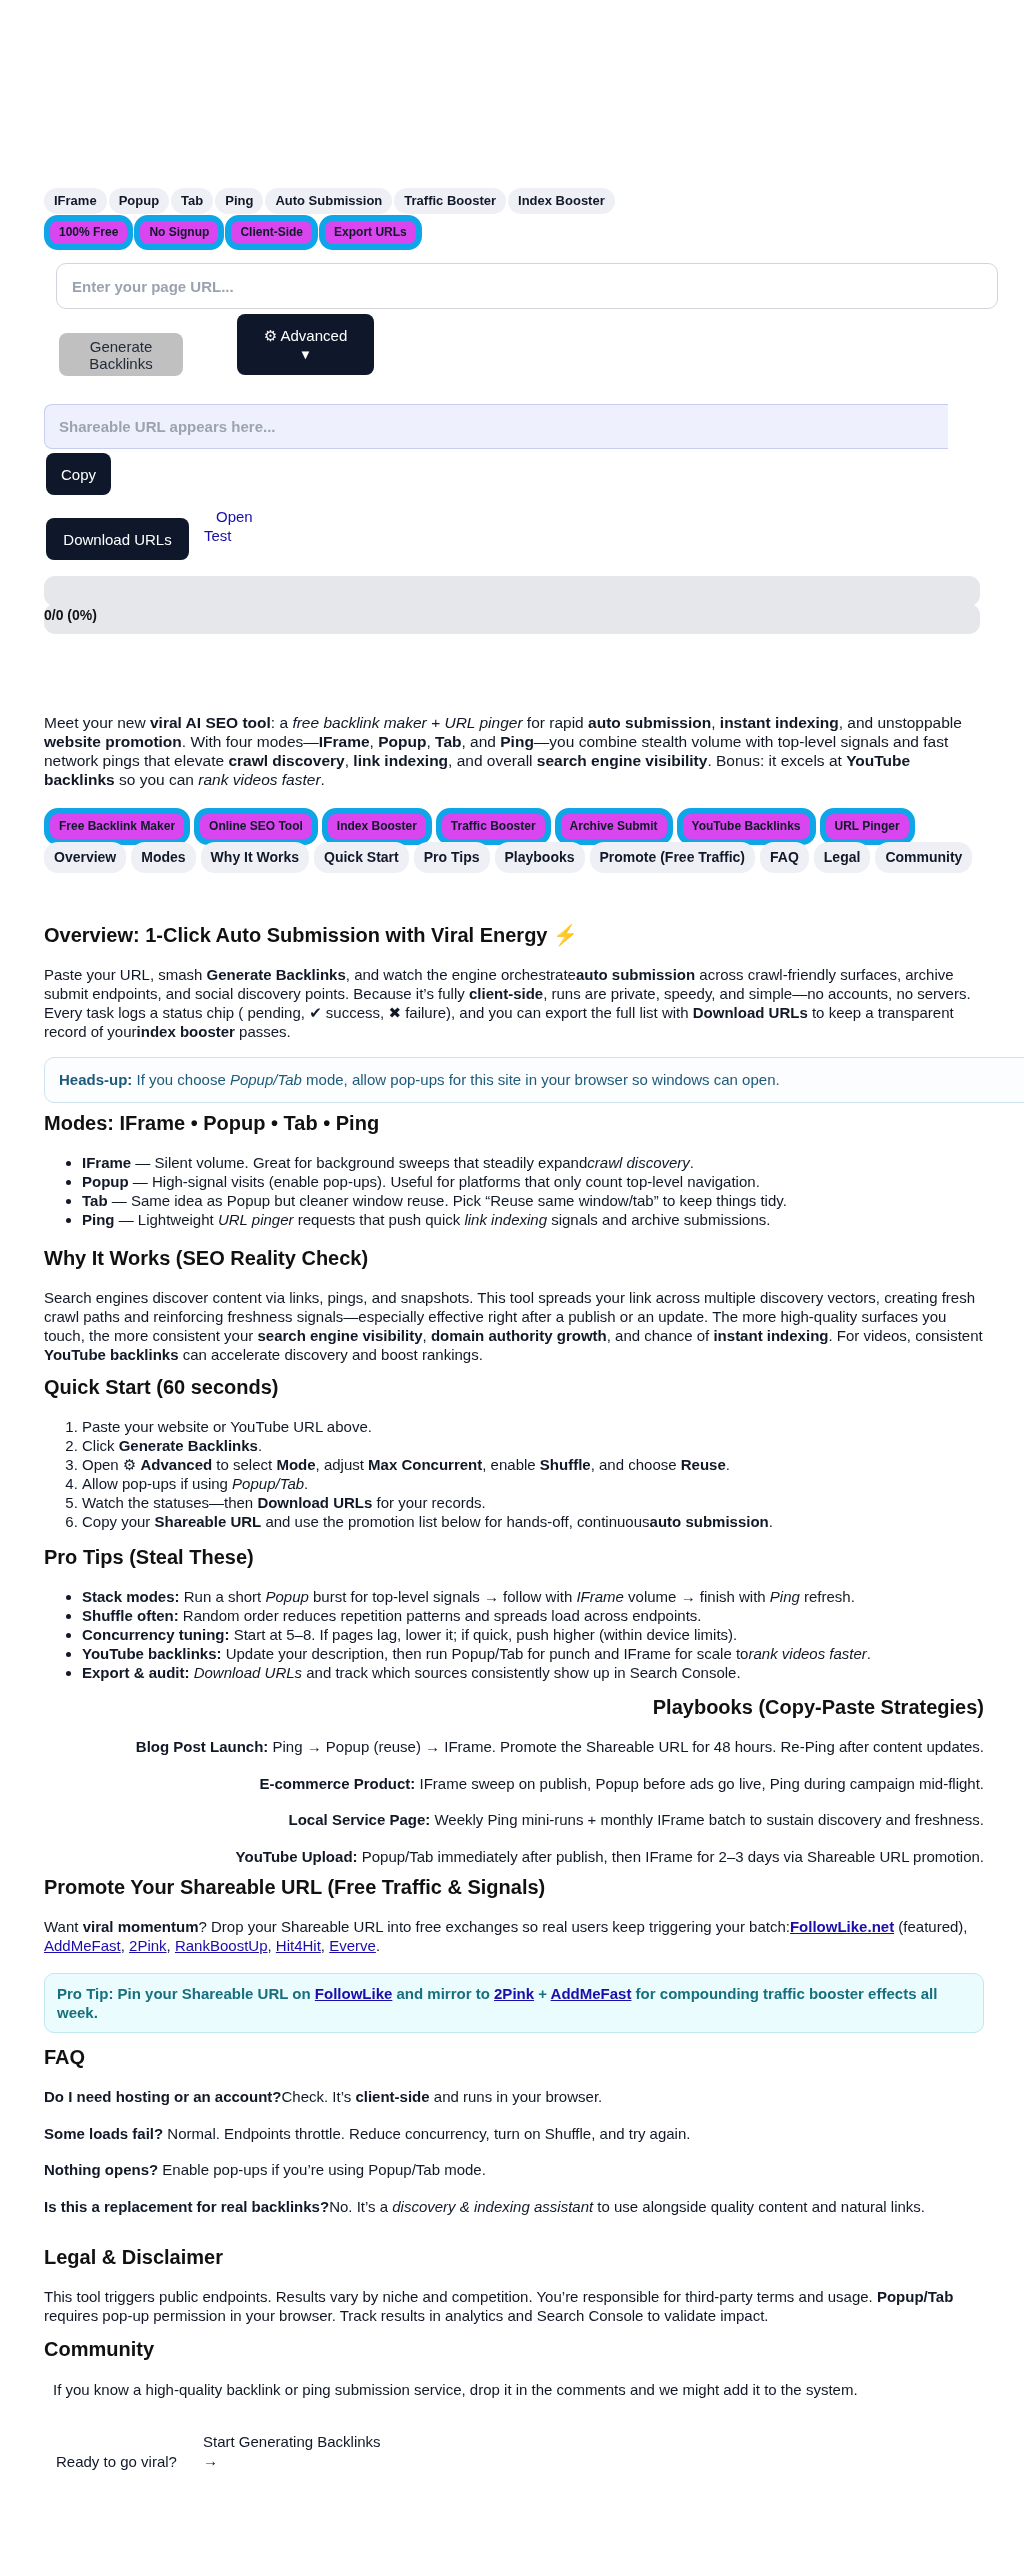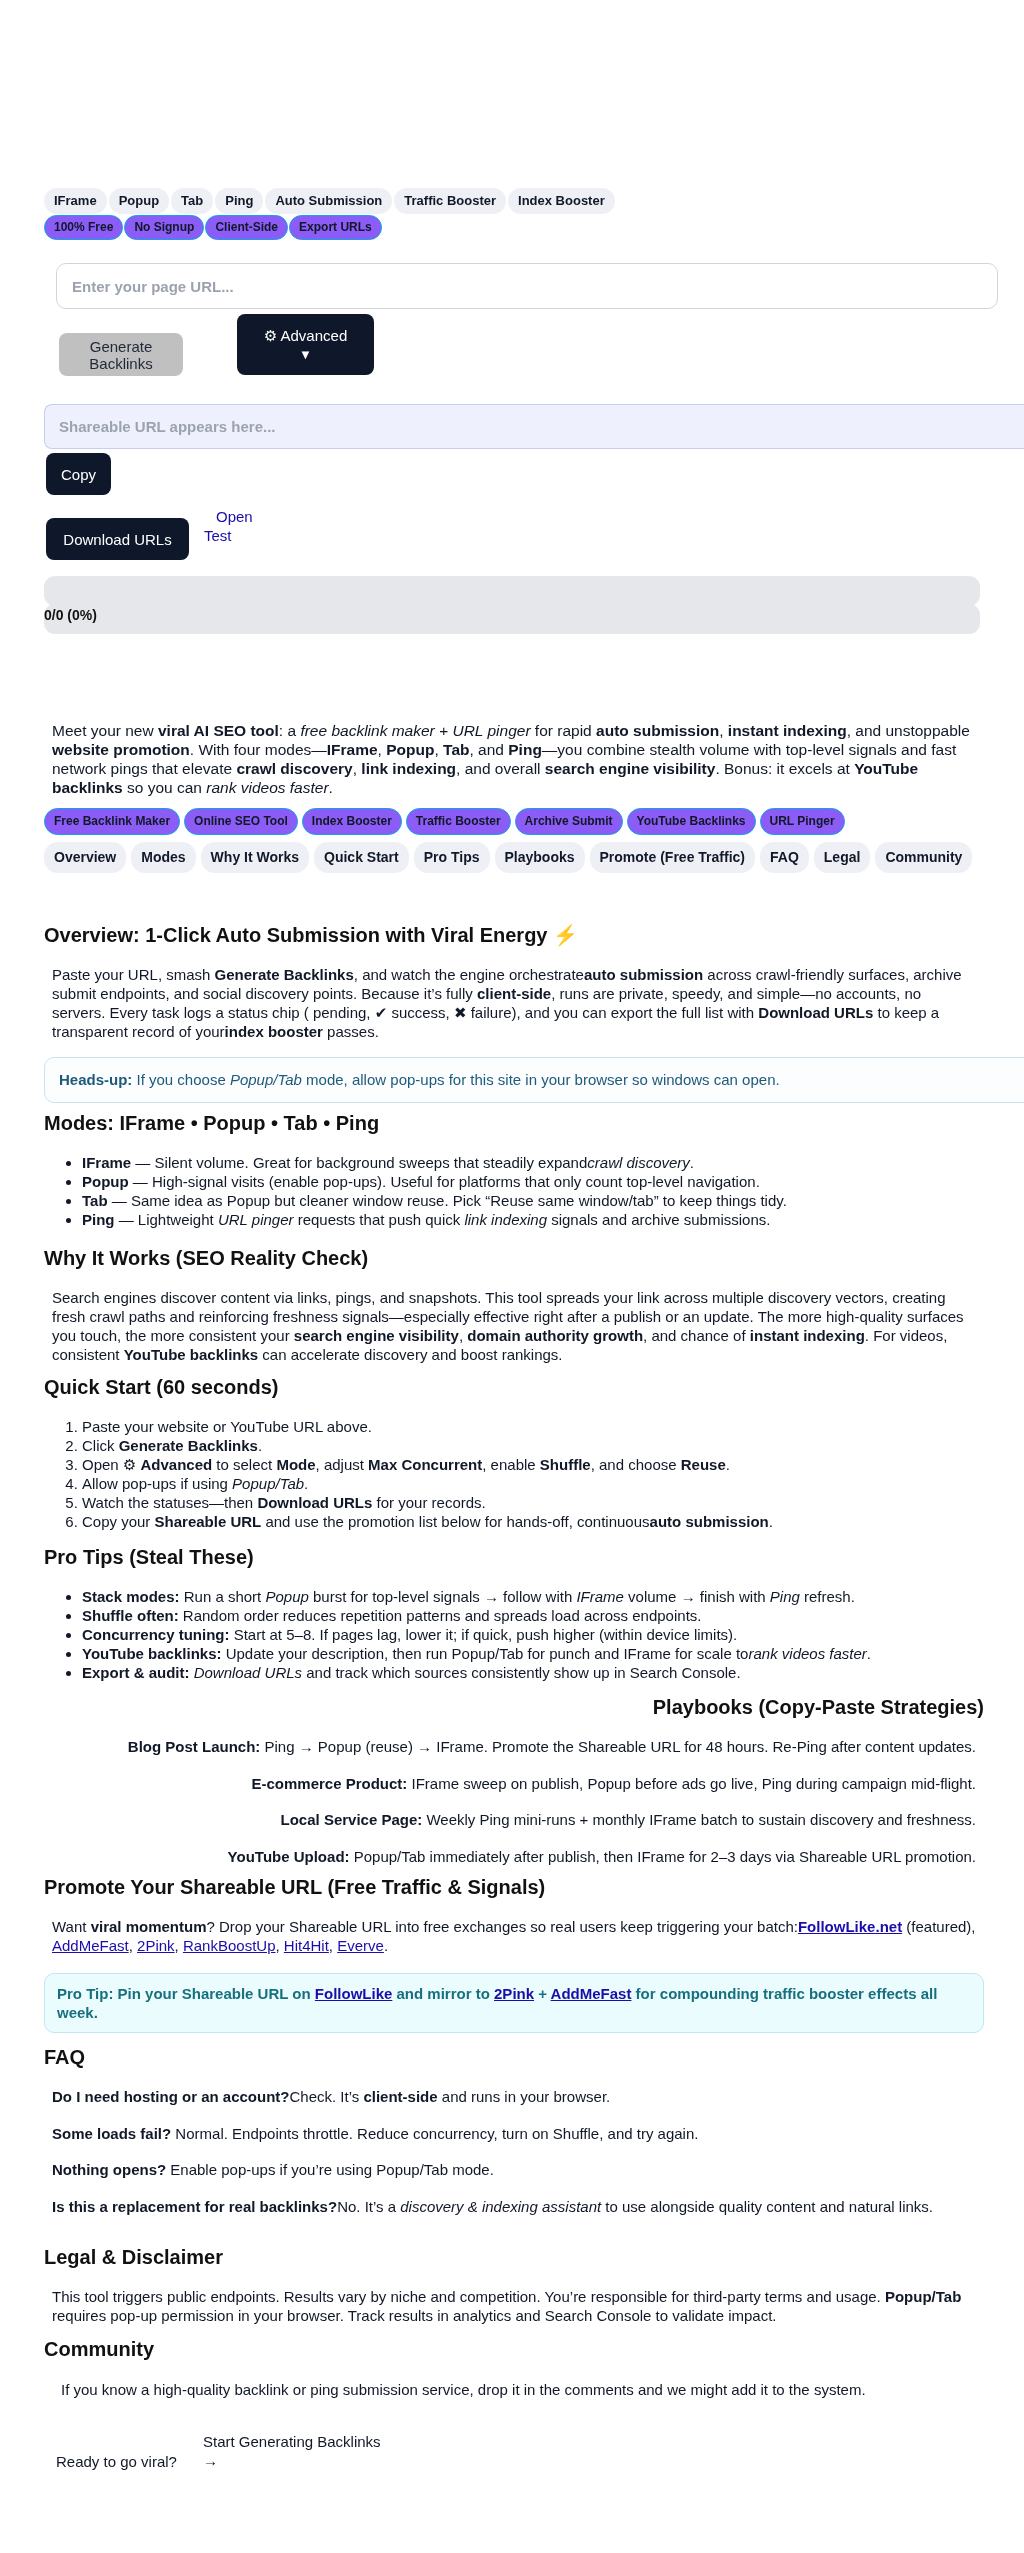--- a/index.html
+++ b/index.html
@@ -22,22 +22,22 @@
     font-weight: bold;
     font-size: 13px;
     color: #111827;
     background: #eef0f6;
     border-radius: 14px;
     padding: 6px 10px;
     line-height: 1.1;
   }
   .chip.sm {
     font-size: 12px;
-    background: #8b5cf6;
-    border: 1px solid #0ea5e9;
+    background: #d946ef;
+    border: 6px solid #0ea5e9;
     padding: 5px 9px;
   }
 
   .url-input {
     position: absolute;
     left: 56px; top: 263px;
     width: 942px; height: 46px;
     border: 1px solid #d1d5db;
     border-radius: 10px;
     background: #fff;
@@ -64,21 +64,21 @@
     color: #1f2937;
     border: none;
     border-radius: 8px;
     font-family: "Liberation Sans", sans-serif;
     font-size: 15px;
   }
 
   .share-input {
     position: absolute;
     left: 44px; top: 404px;
-    width: 980px; height: 45px;
+    width: 904px; height: 45px;
     border: 1px solid #c7cdee;
     border-right: none;
     border-radius: 8px 0 0 8px;
     background: #eef1fd;
     padding: 12px 14px;
     font-size: 15px;
     font-weight: bold;
     font-family: "Liberation Sans", sans-serif;
     outline: none;
   }
@@ -89,21 +89,21 @@
   .progress {
     position: absolute;
     left: 44px;
     width: 936px;
     height: 30px;
     background: #e5e7eb;
     border-radius: 11px;
   }
 
   .content { position: absolute; left: 44px; width: 940px; }
-  .content p { margin: 8px; }
+  .content p { margin: 0; }
   h2 {
     font-size: 20px;
     font-weight: bold;
     margin: 0;
     color: #111;
   }
   ul, ol { margin: 0; padding-left: 38px; }
   li { line-height: 19px; }
   b { font-weight: bold; }
   .callout {

